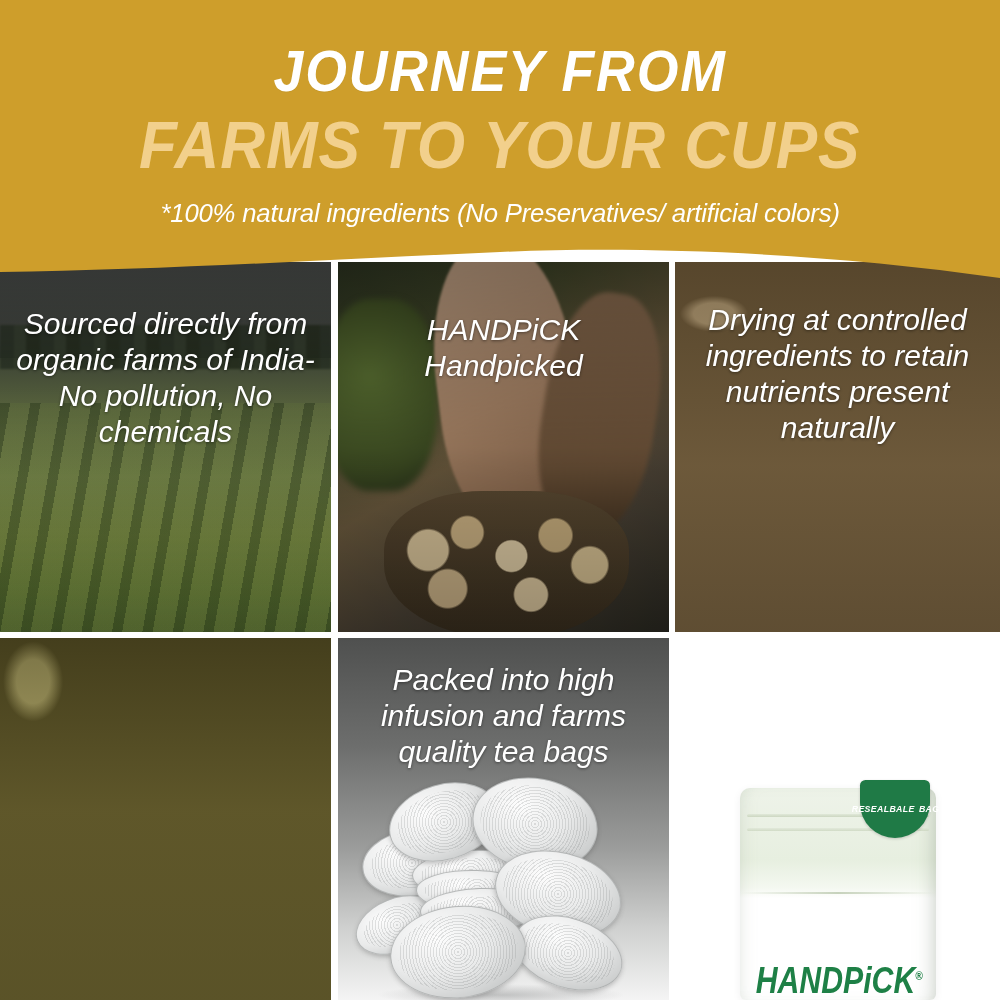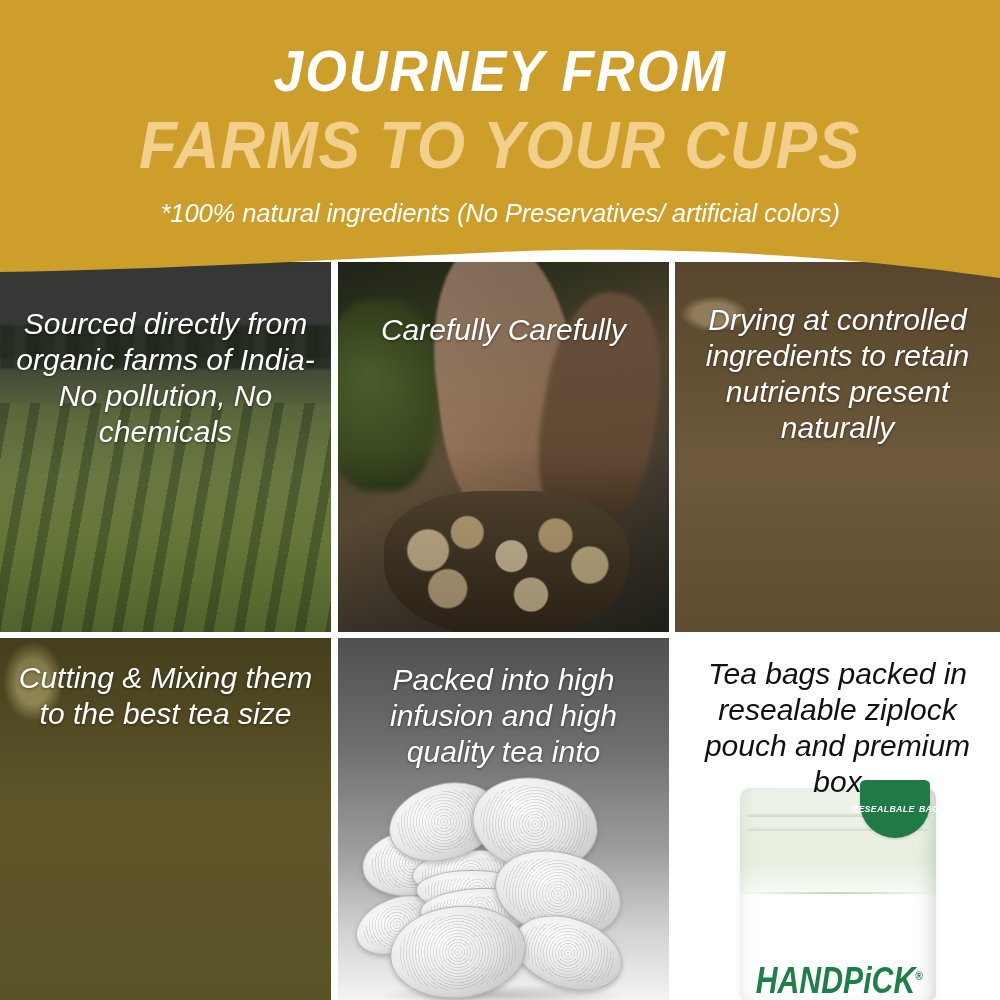--- a/index.html
+++ b/index.html
@@ -237,21 +237,21 @@
     <div class="gap"></div>
 
     <div class="cell">
       <div class="cell-photo p2">
         <div class="p2-green"></div>
         <div class="p2-arm"></div>
         <div class="p2-arm2"></div>
         <div class="p2-ginger"></div>
         <div class="p2-shade"></div>
       </div>
-      <div class="cap cap-2">Carefully Carefully</div>
+      <div class="cap cap-2">HANDPiCK Handpicked</div>
     </div>
     <div class="gap"></div>
 
     <div class="cell">
       <div class="cell-photo p3">
         <div class="p3-tex"></div>
         <div class="p3-shade"></div>
       </div>
       <div class="cap cap-3">Drying at controlled ingredients to retain nutrients present naturally</div>
     </div>
@@ -260,46 +260,44 @@
     <div class="gap"></div>
     <div class="gap"></div>
     <div class="gap"></div>
     <div class="gap"></div>
 
     <div class="cell">
       <div class="cell-photo p4">
         <div class="p4-tex"></div>
         <div class="p4-shade"></div>
       </div>
-      <div class="cap cap-4">Cutting &amp; Mixing them to the best tea size</div>
     </div>
     <div class="gap"></div>
 
     <div class="cell">
       <div class="cell-photo p5">
         <div class="bags">
           <div class="bag-shadow"></div>
           <div class="bag b3"></div>
           <div class="bag b10"></div>
           <div class="bag b4"></div>
           <div class="bag b5"></div>
           <div class="bag b6"></div>
           <div class="bag b1"></div>
           <div class="bag b2"></div>
           <div class="bag b7"></div>
           <div class="bag b9"></div>
           <div class="bag b8"></div>
         </div>
       </div>
-      <div class="cap cap-5">Packed into high infusion and high quality tea into</div>
+      <div class="cap cap-5">Packed into high infusion and farms quality tea bags</div>
     </div>
     <div class="gap"></div>
 
     <div class="cell p6">
-      <div class="cap cap-6 cap-dark">Tea bags packed in resealable ziplock pouch and premium box</div>
       <div class="pouch-wrap">
         <div class="pouch">
           <div class="pouch-zip1"></div>
           <div class="pouch-zip2"></div>
           <div class="pouch-seam"></div>
           <div class="badge">
             <span class="badge-l1">RESEALBALE</span>
             <span class="badge-l2">BAG</span>
           </div>
           <div class="brand"><span>HANDPiCK</span><sup>®</sup></div>

